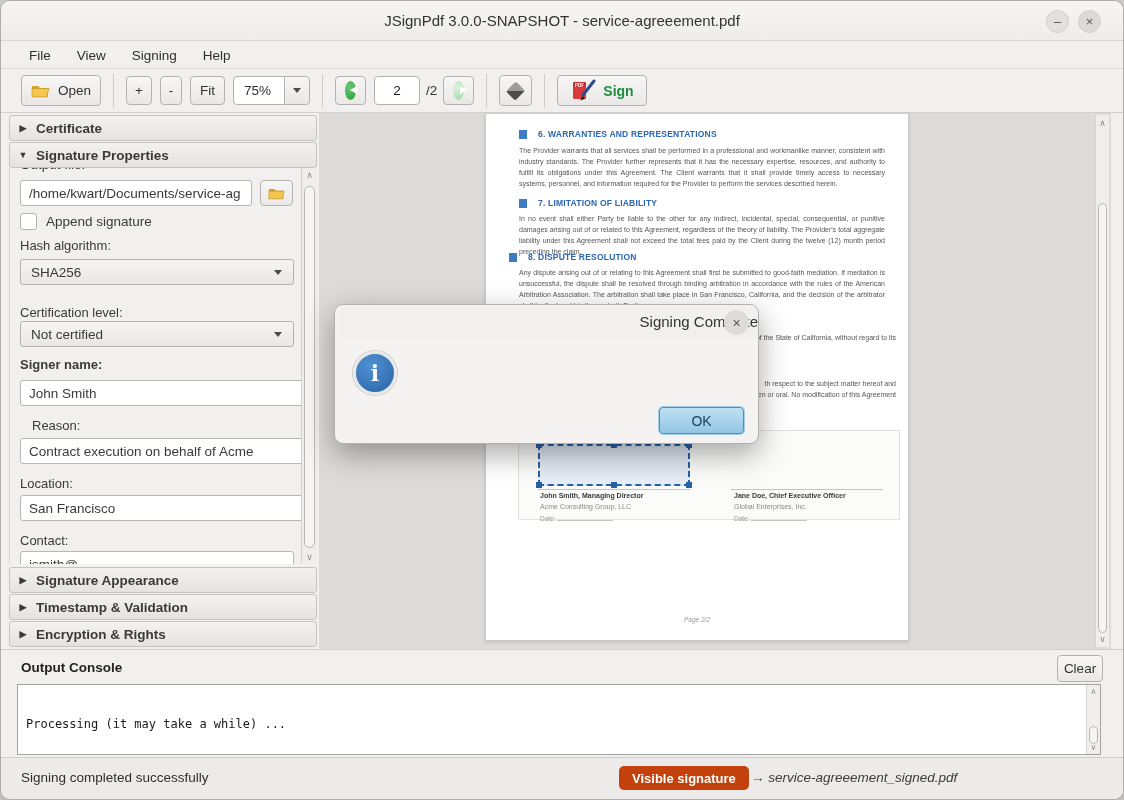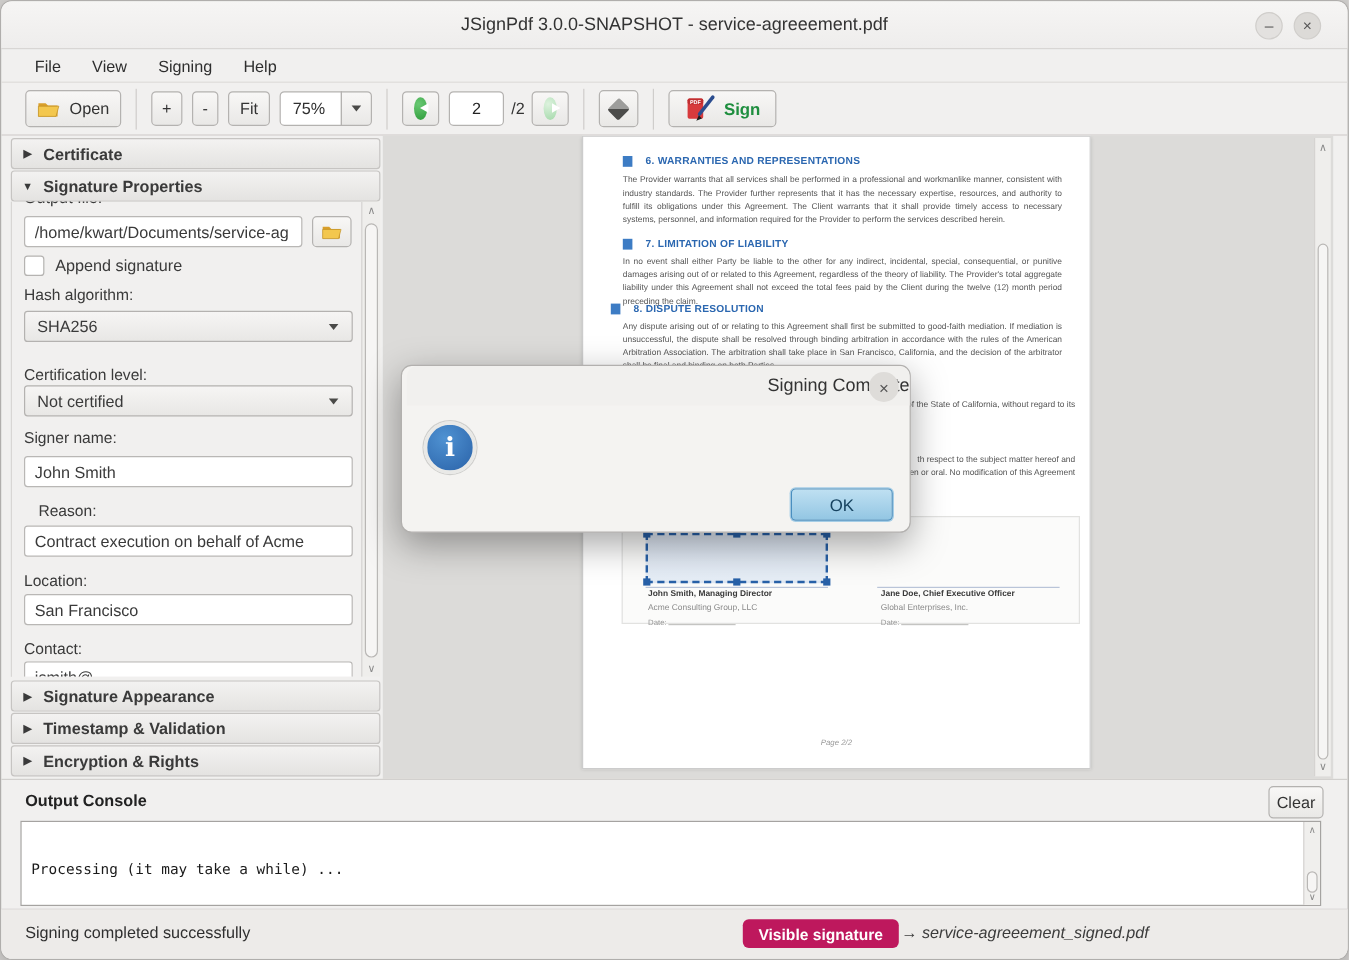--- a/index.html
+++ b/index.html
@@ -60,21 +60,21 @@
   
   .main { position:absolute; left:0; top:112px; width:1124px; height:536px; }
   .sidebar { position:absolute; left:8px; top:2px; width:308px; height:532px; }
   .acc-header { position:absolute; left:0; width:308px; height:26px;
     background:linear-gradient(#f3f2f1,#e4e3e1); border:1px solid #c6c4c2; border-radius:3px;
     display:flex; align-items:center; font-weight:bold; font-size:13.5px; color:#3a3a3a; }
   .acc-arrow { width:26px; text-align:center; font-size:9px; color:#3a3a3a; }
   .panel-content { position:absolute; left:0; top:53px; width:308px; height:396px;
     border-left:1px solid #d8d6d4; overflow:hidden; }
   .field-label { position:absolute; left:10px; font-size:13px; color:#3a3a3a; }
-  .txt-input { position:absolute; left:10px; width:274px; height:26px; background:#fff;
+  .txt-input { position:absolute; left:10px; width:314px; height:26px; background:#fff;
     border:1px solid #b9b7b5; border-radius:3px; font-size:13.5px; color:#3a3a3a;
     padding-left:8px; font-family:"Liberation Sans",sans-serif; }
   .dropdown { position:absolute; left:10px; width:274px; height:26px;
     background:linear-gradient(#f6f5f4,#e8e7e5); border:1px solid #b4b2b0; border-radius:3px;
     display:flex; align-items:center; font-size:13.5px; color:#3a3a3a; padding-left:10px; }
   .dropdown .tri-down { position:absolute; right:11px; }
   .clip-strip { position:absolute; overflow:hidden; }
   .checkbox { position:absolute; left:10px; width:17px; height:17px; background:#fff;
     border:1px solid #b5b3b1; border-radius:3px; }
   .chk-label { position:absolute; left:36px; font-size:13.5px; color:#3a3a3a; }
@@ -143,21 +143,21 @@
   .cscroll { position:absolute; right:0; top:0; bottom:0; width:14px; background:#f0efed; border-left:1px solid #d5d3d1; }
   .cscroll .chev { position:absolute; left:0; right:0; text-align:center; font-size:8px; color:#8a8a8a; }
   .cscroll .thumb { position:absolute; left:2px; right:2px; bottom:10px; height:18px;
     background:#f6f5f4; border:1px solid #b9b7b5; border-radius:5px; }
 
   
   .statusbar { position:absolute; left:0; top:756px; width:1124px; height:44px;
     background:#edebe9; border-top:1px solid #d0cecc; border-radius:0 0 10px 10px; }
   .status-msg { position:absolute; left:20px; top:12px; font-size:13.5px; color:#2f2f2f; }
   .status-badge { position:absolute; left:618px; top:8px; height:24px; padding:0 13px;
-    background:#be185d; border-radius:5px; color:#fff; font-weight:bold; font-size:13px;
+    background:#c2410c; border-radius:5px; color:#fff; font-weight:bold; font-size:13px;
     display:flex; align-items:center;text-align:center; }
   .status-file { position:absolute; left:750px; top:12px; font-size:13.5px; font-style:italic; color:#3c3c3c; }
 </style>
 </head>
 <body>
 
 <div id="window">
 
   <div class="titlebar">
     <div class="title">JSignPdf 3.0.0-SNAPSHOT - service-agreeement.pdf</div>
@@ -269,21 +269,21 @@
           <span>SHA256</span>
           <span class="tri-down"></span>
         </div>
 
         <div class="field-label" style="top:137px;">Certification level:</div>
         <div class="dropdown" style="top:153px;">
           <span>Not certified</span>
           <span class="tri-down"></span>
         </div>
 
-        <div class="field-label" style="top:189px;">Signer name:</div>
+        <div class="field-label" style="top:189px;font-weight:bold;">Signer name:</div>
         <input class="txt-input" style="top: 212px;" value="John Smith">
 
         <div class="field-label" style="top:250px;margin-left:12px;">Reason:</div>
         <input class="txt-input" style="top: 270px;" value="Contract execution on behalf of Acme">
 
         <div class="field-label" style="top:308px;">Location:</div>
         <input class="txt-input" style="top: 327px;" value="San Francisco">
 
         <div class="field-label" style="top:365px;">Contact:</div>
         <div class="clip-strip" style="left:10px; top:383px; width:274px; height:13px;">

